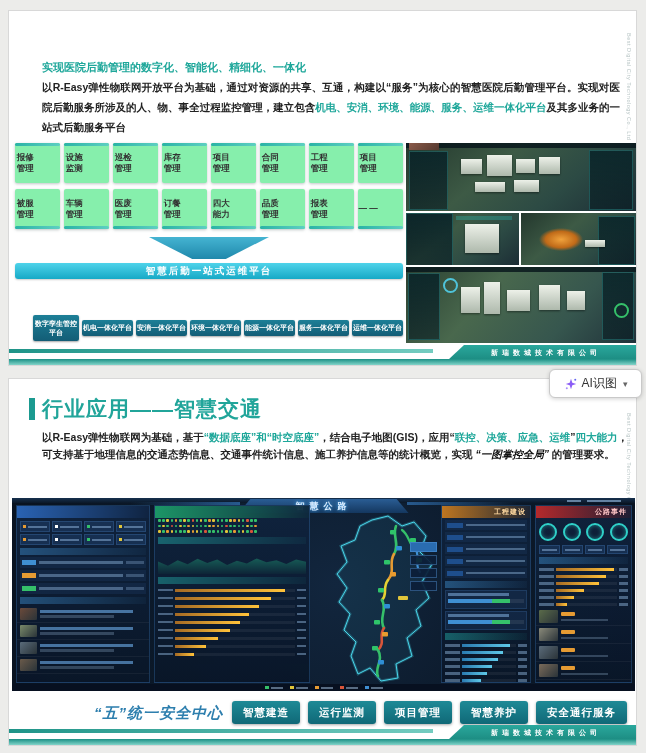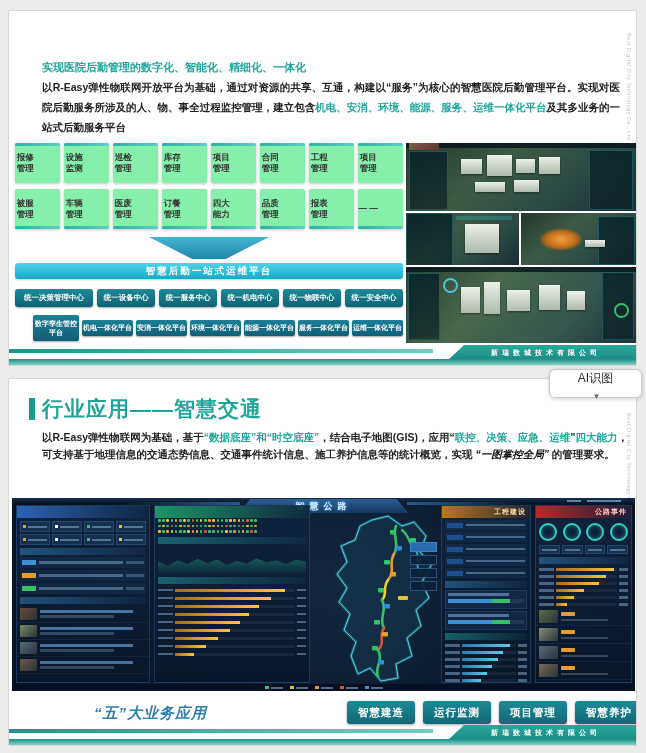--- a/index.html
+++ b/index.html
@@ -49,21 +49,21 @@
   .bld{position:absolute;background:linear-gradient(180deg,#edf1e9,#aeb9ac);box-shadow:0 1px 2px rgba(0,0,0,.45);}
   .shot .topstrip{position:absolute;left:0;top:0;right:0;height:7%;background:rgba(6,20,26,.8);}
 
   
   .footer-line{position:absolute;left:0;bottom:12px;width:424px;height:4px;background:linear-gradient(90deg,#1f9488,#74ccc0);}
   .footer-flag{position:absolute;right:0;bottom:5px;width:188px;height:15px;background:linear-gradient(180deg,#2aa89d,#1c8c82);clip-path:polygon(16px 0,100% 0,100% 100%,0 100%);display:flex;align-items:center;justify-content:center;}
   .footer-flag span{color:#fff;font-size:7px;font-weight:700;letter-spacing:4px;padding-left:8px;}
   .footer-band{position:absolute;left:0;bottom:0;width:100%;height:6px;background:linear-gradient(180deg,#1b8f84,#82d4c9);}
 
   
-  .ai-button{position:absolute;left:549px;top:369px;width:91px;height:27px;background:#fff;border:1px solid #c9c9c9;border-radius:6px;box-shadow:0 1px 4px rgba(0,0,0,.18);display:flex;align-items:center;justify-content:center;gap:4px;z-index:30;cursor:pointer;flex-direction:column;}
+  .ai-button{position:absolute;left:549px;top:369px;width:91px;height:27px;background:#fff;border:1px solid #c9c9c9;border-radius:6px;box-shadow:0 1px 4px rgba(0,0,0,.18);display:flex;align-items:center;justify-content:center;gap:4px;z-index:30;cursor:pointer;}
   .ai-button .lbl{font-size:12px;color:#333;}
   .ai-button .chev{font-size:9px;color:#666;margin-left:2px;}
 
   
   .view-buttons{position:absolute;left:187px;top:97px;display:flex;gap:18px;}
   .view-btn{width:70px;height:17px;border-radius:2px;color:#fff;font-size:10px;font-weight:700;letter-spacing:4px;display:flex;align-items:center;justify-content:center;}
 
   
   .dash{position:absolute;left:3px;top:119px;width:623px;height:193px;background:radial-gradient(circle at 52% 45%,#12263e 0%,#0b1828 60%,#081220 100%);overflow:hidden;}
   .dash-topbar{position:absolute;left:0;top:0;right:0;height:5px;background:linear-gradient(180deg,#16304e,#0b1828);}
@@ -112,21 +112,21 @@
   .map-chips{position:absolute;left:398px;top:44px;display:flex;flex-direction:column;gap:3px;z-index:7;}
   .mchip{width:25px;height:8px;background:rgba(12,30,56,.92);border:1px solid rgba(90,160,230,.4);}
   .mchip.on{background:#2a6cb0;}
   .dash-bottom{position:absolute;left:0;bottom:0;right:0;height:7px;background:#071020;display:flex;align-items:center;justify-content:center;gap:7px;z-index:9;}
   .leg{display:flex;align-items:center;gap:2px;}
   .tb-dash{position:absolute;top:1.5px;height:2px;background:rgba(170,210,250,.55);z-index:6;}
 
   
   .business-row{position:absolute;left:0;right:0;top:322px;height:26px;}
   .business-label{position:absolute;left:85px;top:3px;font-size:15px;font-weight:800;font-style:italic;color:#2e7fae;letter-spacing:1px;}
-  .business-buttons{position:absolute;left:318px;right:9px;top:0;display:flex;justify-content:space-between;gap:8px;margin-left:20px;}
+  .business-buttons{position:absolute;left:318px;right:9px;top:0;display:flex;justify-content:flex-end;gap:8px;margin-left:20px;}
   .biz-btn{height:23px;padding:0 11px;border-radius:3px;background:linear-gradient(180deg,#1e8a96,#106877);color:#fff;font-size:10.5px;font-weight:800;letter-spacing:1px;display:flex;align-items:center;justify-content:center;box-shadow:0 1px 3px rgba(0,0,0,.35);white-space:nowrap;}
 </style>
 </head>
 <body>
 
 <div class="page">
 
   <section class="slide slide1">
     <div class="watermark">Best Digital City Technology Co., Ltd</div>
 
@@ -179,28 +179,20 @@
           </div>
           <div class="mod-card acc-bottom">
             <div class="mod-label">报表管理</div>
           </div>
           <div class="mod-card acc-bottom">
             <div class="mod-label">— —</div>
           </div>
         </div>
       <div class="funnel"></div>
       <div class="banner">智慧后勤一站式运维平台</div>
-      <div class="centers-row" id="centers-row">
-          <div class="center-btn wide">统一决策管理中心</div>
-          <div class="center-btn">统一设备中心</div>
-          <div class="center-btn">统一服务中心</div>
-          <div class="center-btn">统一机电中心</div>
-          <div class="center-btn">统一物联中心</div>
-          <div class="center-btn">统一安全中心</div>
-        </div>
       <div class="platforms-row" id="platforms-row">
           <div class="platform-btn tall">数字孪生管控平台</div>
           <div class="platform-btn">机电一体化平台</div>
           <div class="platform-btn">安消一体化平台</div>
           <div class="platform-btn">环境一体化平台</div>
           <div class="platform-btn">能源一体化平台</div>
           <div class="platform-btn">服务一体化平台</div>
           <div class="platform-btn">运维一体化平台</div>
         </div>
     </div>
@@ -746,21 +738,21 @@
             <div style="width: 12px; height: 2px; background: rgba(170, 200, 230, 0.5);"></div>
           </div>
           <div class="leg">
             <div style="width: 4px; height: 3px; background: rgb(63, 143, 210);"></div>
             <div style="width: 12px; height: 2px; background: rgba(170, 200, 230, 0.5);"></div>
           </div>
         </div>
     </div>
 
     <div class="business-row">
-      <div class="business-label">“五”大业务应用</div>
+      <div class="business-label">“五”统一安全中心</div>
       <div class="business-buttons" id="business-buttons">
           <div class="biz-btn">智慧建造</div>
           <div class="biz-btn">运行监测</div>
           <div class="biz-btn">项目管理</div>
           <div class="biz-btn">智慧养护</div>
           <div class="biz-btn">安全通行服务</div>
         </div>
     </div>
 
     <div class="footer-line"></div>

